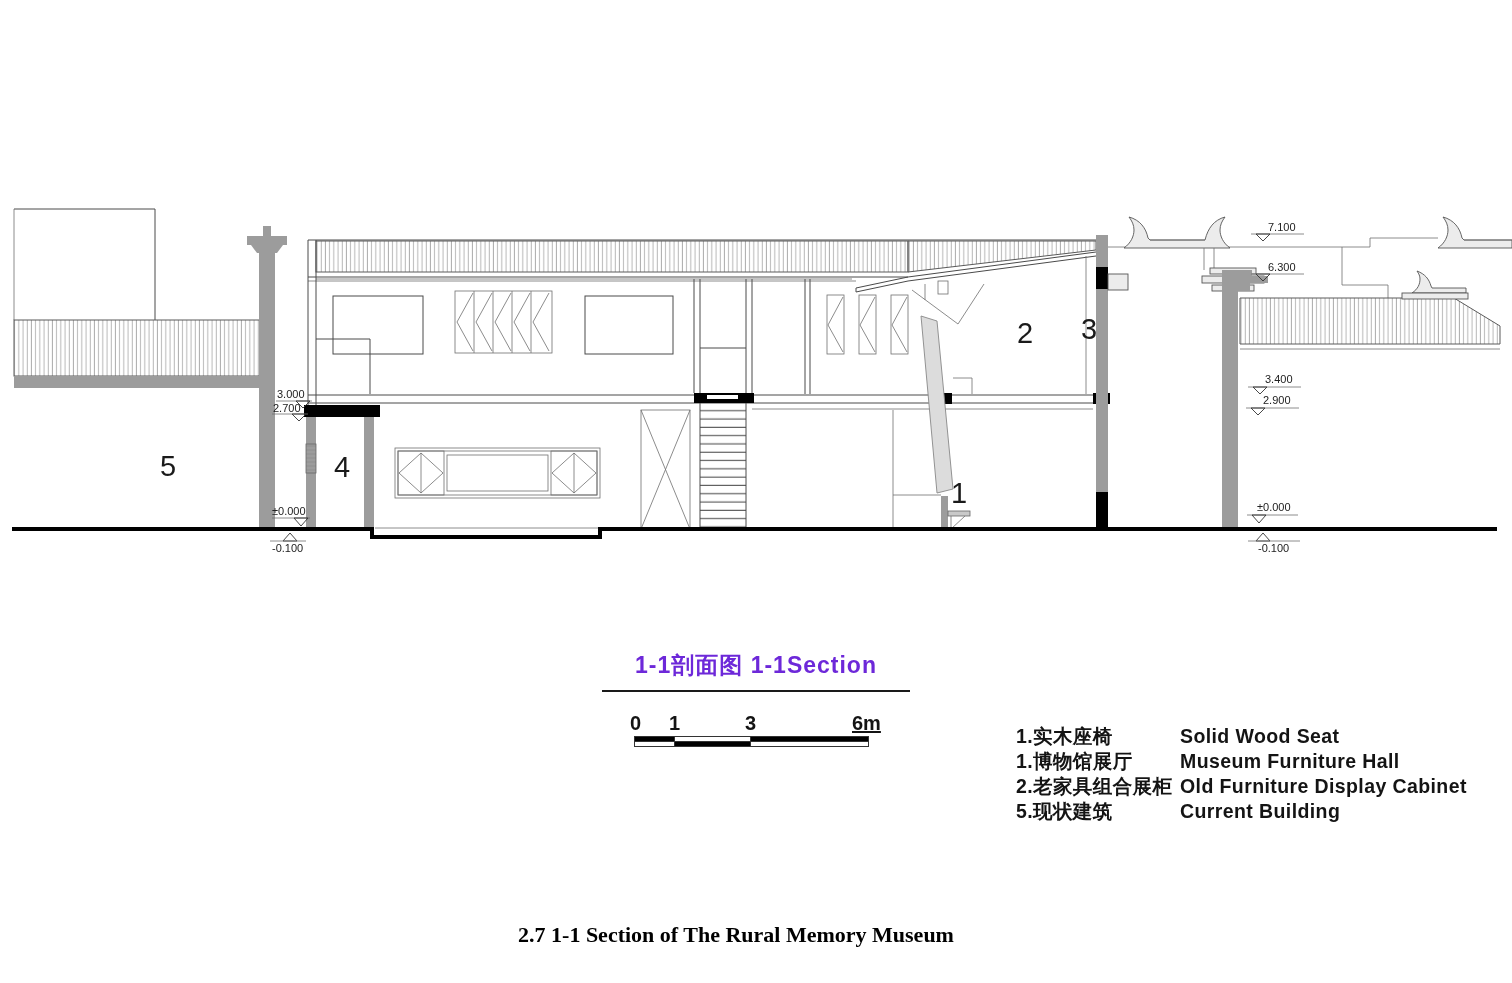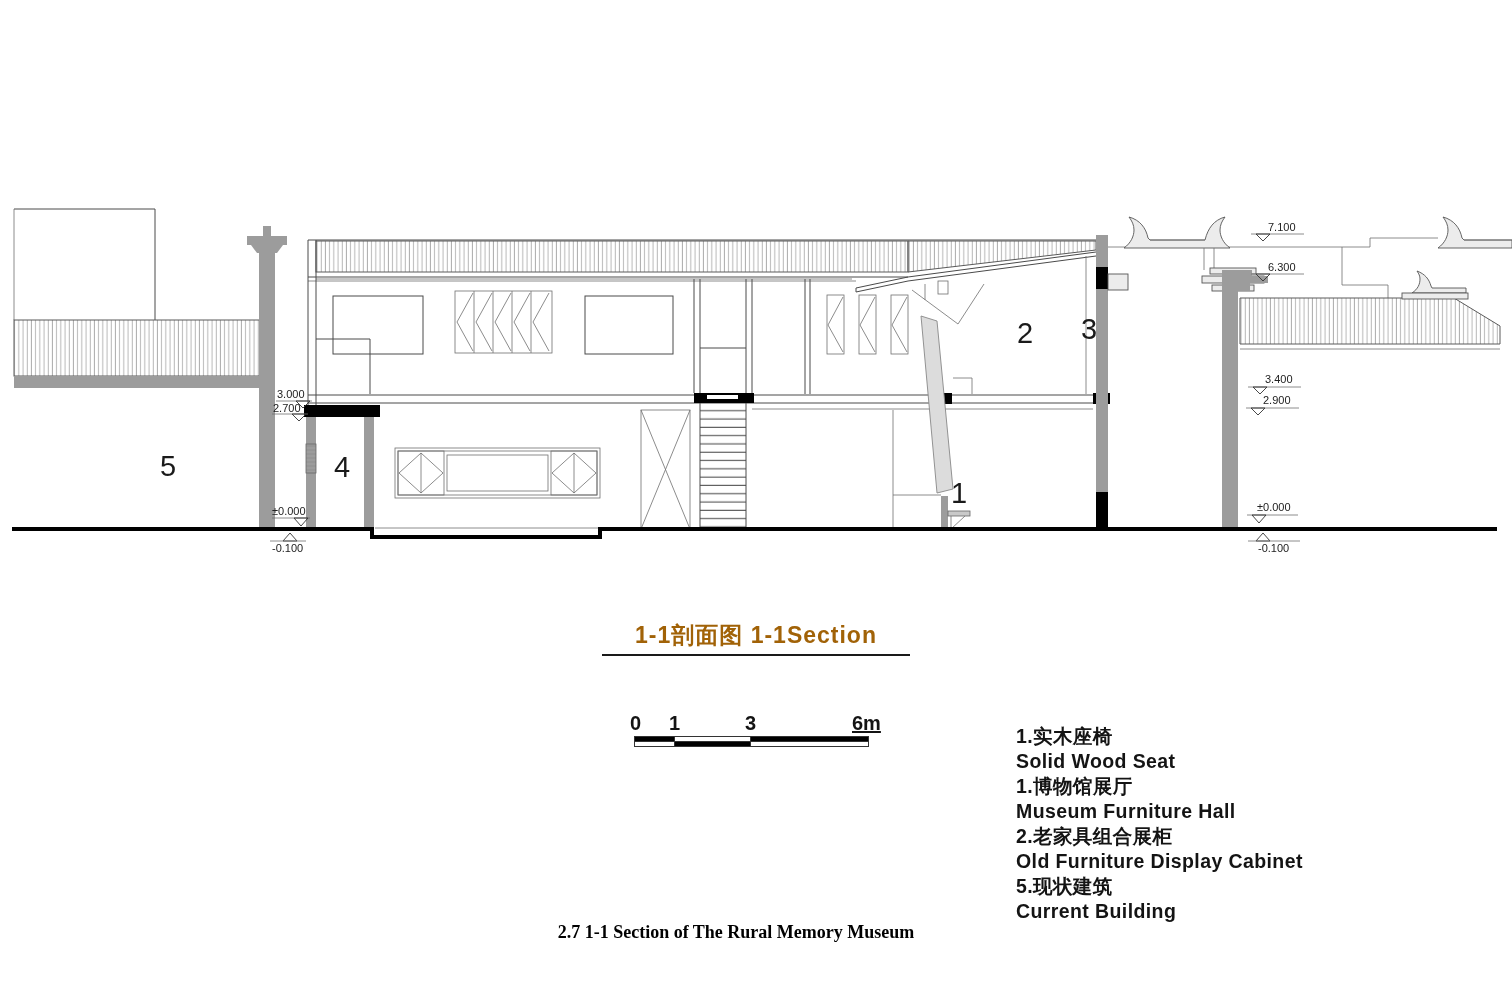--- a/index.html
+++ b/index.html
@@ -9,31 +9,31 @@
   svg text{font-family:"Liberation Sans","DejaVu Sans",sans-serif;}
   .lvl{font-size:11px;fill:#222;}
   .roomnum{font-size:29px;fill:#1a1a1a;}
   .ln{stroke:#4a4a4a;stroke-width:1;fill:none;}
   .lnt{stroke:#6f6f6f;stroke-width:0.8;fill:none;}
   .gry{fill:#9c9c9c;stroke:none;}
   .lgt{fill:#ececec;stroke:#555;stroke-width:0.9;}
   .blk{fill:#000;stroke:none;}
   .tri{fill:none;stroke:#333;stroke-width:0.9;}
   
-  #title-block{position:absolute;left:602px;top:620px;width:308px;text-align:center;
-    font-size:23px;font-weight:600;letter-spacing:1px;color:#a16207;
-    padding-bottom:3px;border-bottom:2.5px solid #1a1a1a;}
+  #title-block{position:absolute;left:602px;top:650px;width:308px;text-align:center;
+    font-size:23px;font-weight:600;letter-spacing:1px;color:#6d28d9;
+    padding-bottom:9px;border-bottom:2.5px solid #1a1a1a;}
   .sb-num{position:absolute;top:712px;font-size:20px;font-weight:600;color:#141414;}
   .sb-seg{position:absolute;box-sizing:border-box;border:1px solid #333;}
   #legend{position:absolute;left:1016px;top:724px;font-size:19.5px;font-weight:600;
     color:#141414;letter-spacing:0.4px;}
-  .lg-row{display:flex;line-height:25px;flex-direction:column;}
+  .lg-row{display:flex;line-height:25px;}
   .lg-cn{width:164px;}
   #caption{position:absolute;left:0;top:922px;width:1472px;text-align:center;
-    font-family:"Liberation Serif","DejaVu Serif",serif;font-weight:bold;font-size:18px;color:#000;}
+    font-family:"Liberation Serif","DejaVu Serif",serif;font-weight:bold;font-size:22px;color:#000;}
 </style>
 </head>
 <body>
 
 <div id="stage">
 
 <svg id="drawing" width="1512" height="983" viewBox="0 0 1512 983" xmlns="http://www.w3.org/2000/svg">
   <defs>
     <pattern id="vhatch" width="4.2" height="10" patternUnits="userSpaceOnUse">
       <path d="M2,0 V10" stroke="#9a9a9a" stroke-width="0.8"></path>

